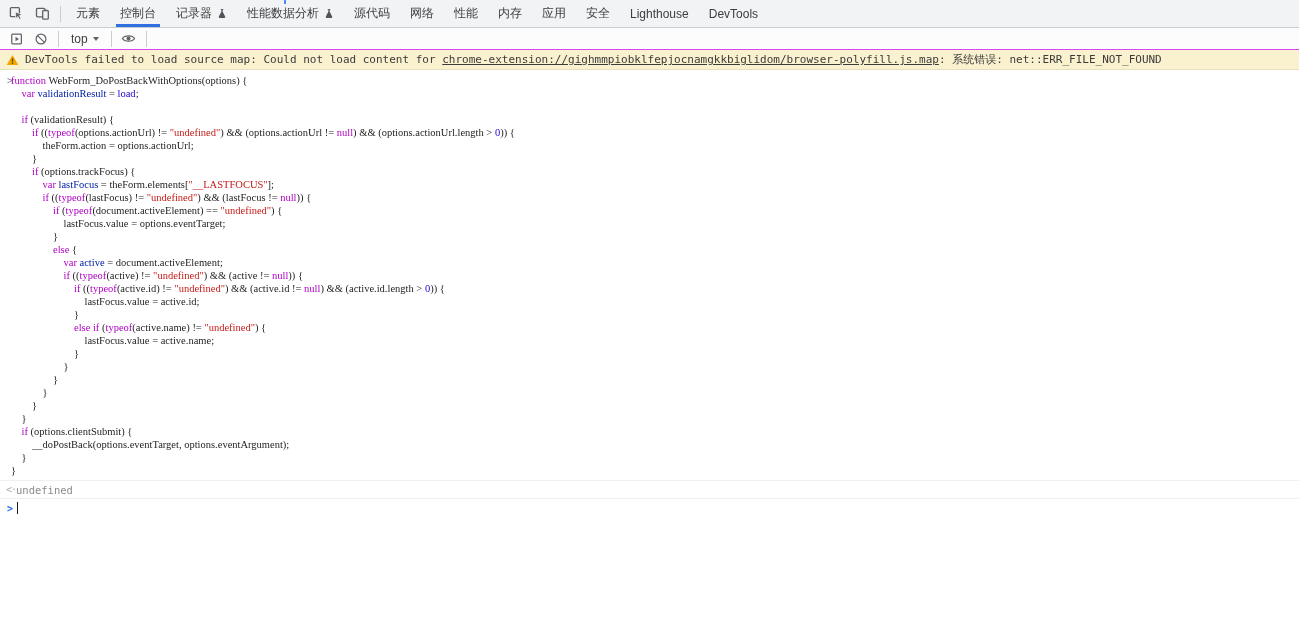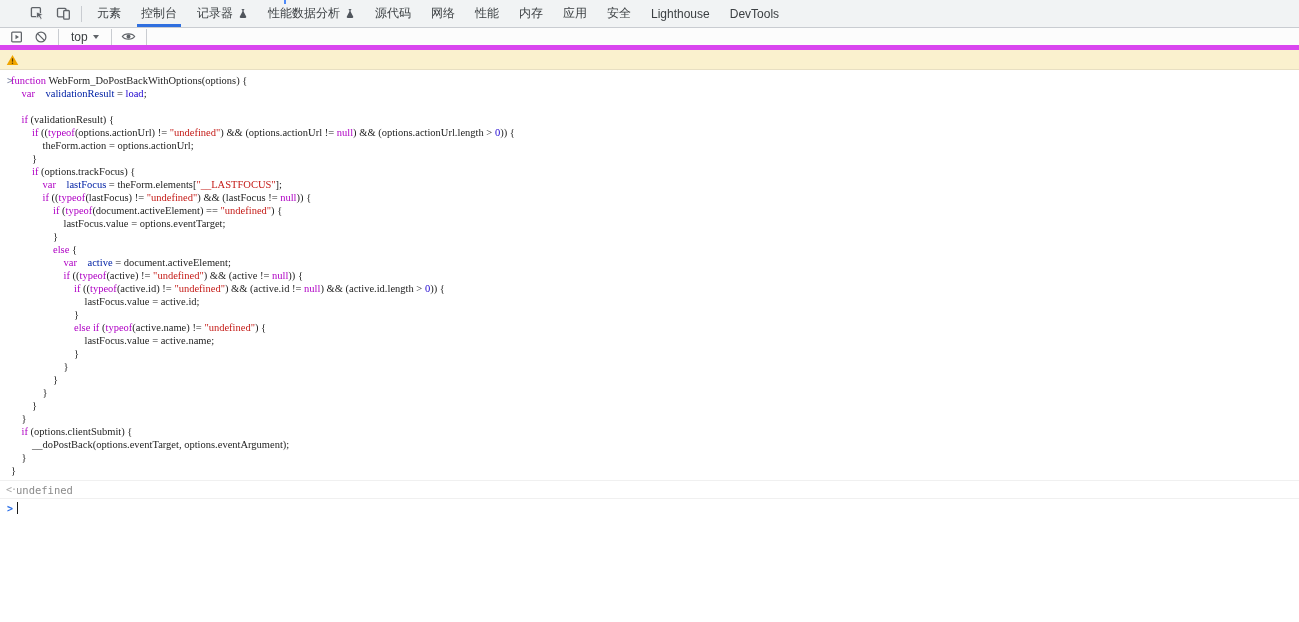--- a/index.html
+++ b/index.html
@@ -6,21 +6,21 @@
   html,body { margin:0; padding:0; }
   body {
     width:1299px; height:622px; overflow:hidden; background:#fff;
     font-family:"Liberation Sans", sans-serif; position:relative;
   }
   .devtools { width:1299px; height:622px; position:relative; }
 
   
   .tabbar {
     display:flex; align-items:center; height:28px;
-    background:#f1f3f4; border-bottom:1px solid #c9ccd1; padding-left:24px;
+    background:#f1f3f4; border-bottom:1px solid #c9ccd1; padding-left:3px;
   }
   .tbtn {
     width:26px; height:24px; display:flex; align-items:center; justify-content:center;
     cursor:pointer; flex:none;
   }
   .vsep { width:1px; height:16px; background:#c9ccd1; margin:0 5px; flex:none; }
   .tab {
     display:flex; align-items:center; gap:5px; height:27px; padding:0 10px;
     font-size:12px; color:#3c4043; position:relative; cursor:pointer; flex:none;
     white-space:nowrap;
@@ -28,21 +28,21 @@
   .tab.active::after {
     content:""; position:absolute; left:6px; right:6px; bottom:0; height:3px;
     background:#2f6fdf;
   }
   .flask { display:flex; align-items:center; }
   .top-tick { position:absolute; left:284px; top:0; width:2px; height:4px; background:#4e8af9; }
 
   
   .toolbar2 {
     display:flex; align-items:center; height:22px;
-    background:#fcfcfc; border-bottom:5px solid #d946ef; padding-left:5px;
+    background:#fcfcfc; border-bottom:1px solid #d946ef; padding-left:5px;
   }
   .tbtn2 {
     width:24px; height:20px; display:flex; align-items:center; justify-content:center;
     cursor:pointer; flex:none;
   }
   .ctx {
     display:flex; align-items:center; gap:5px; padding:0 7px; font-size:12px;
     color:#3c4043; cursor:pointer; flex:none;
   }
   .caret-down {
@@ -70,21 +70,21 @@
   .gutter {
     flex:none; width:11px; padding-left:7px; font-size:10px; line-height:13px;
     font-family:"DejaVu Sans Mono", monospace;
   }
   .echo-chevron { color:#7d87a3; }
   .code-pre { margin:0; line-height:13px; font-family:Liberation Serif, serif; }
 
   .k { color:#af00c4; }          
   .s { color:#c41a16; }          
   .n { color:#1c00cf; }          
-  .d { color:#0021a5;margin-left:8px; }          
+  .d { color:#0021a5; }          
 
   .result-row {
     display:flex; align-items:center; height:18px; border-bottom:1px solid #f0f0f0;
     color:#8b8b8b;
   }
   .result-arrow { color:#a8a8a8; letter-spacing:-1px; padding-left:6px; width:16px; flex:none; font-size:10px; }
   .result-text { color:#8b8b8b;text-align:center; }
 
   .prompt-row { display:flex; align-items:center; height:18px; cursor:text; }
   .prompt-chevron { color:#2b6fe8; font-weight:bold; font-size:10px; padding-left:7px; width:17px; flex:none; }
@@ -201,20 +201,21 @@
   </div>
 
   <div class="infobar">
     <span>
       <svg width="13" height="12" viewBox="0 0 16 15">
         <path d="M8 1.2 15.2 13.8 H.8 Z" fill="#f0a500"></path>
         <rect x="7.25" y="5.4" width="1.5" height="4.2" fill="#5c3c00"></rect>
         <circle cx="8" cy="11.6" r="0.95" fill="#5c3c00"></circle>
       </svg>
     </span>
+    <span class="infobar-text"><span>DevTools failed to load source map: Could not load content for </span><span class="infobar-link">chrome-extension://gighmmpiobklfepjocnamgkkbiglidom/browser-polyfill.js.map</span><span>: 系统错误: net::ERR_FILE_NOT_FOUND</span></span>
   </div>
 
   <div class="console">
 
     <div class="echo-row">
       <div class="gutter echo-chevron">&gt;</div>
       <pre class="code-pre" id="code-block"><span class="k">function</span> WebForm_DoPostBackWithOptions(options) {
     <span class="k">var</span> <span class="d">validationResult</span> = <span class="n">load</span>;
 
     <span class="k">if</span> (validationResult) {

